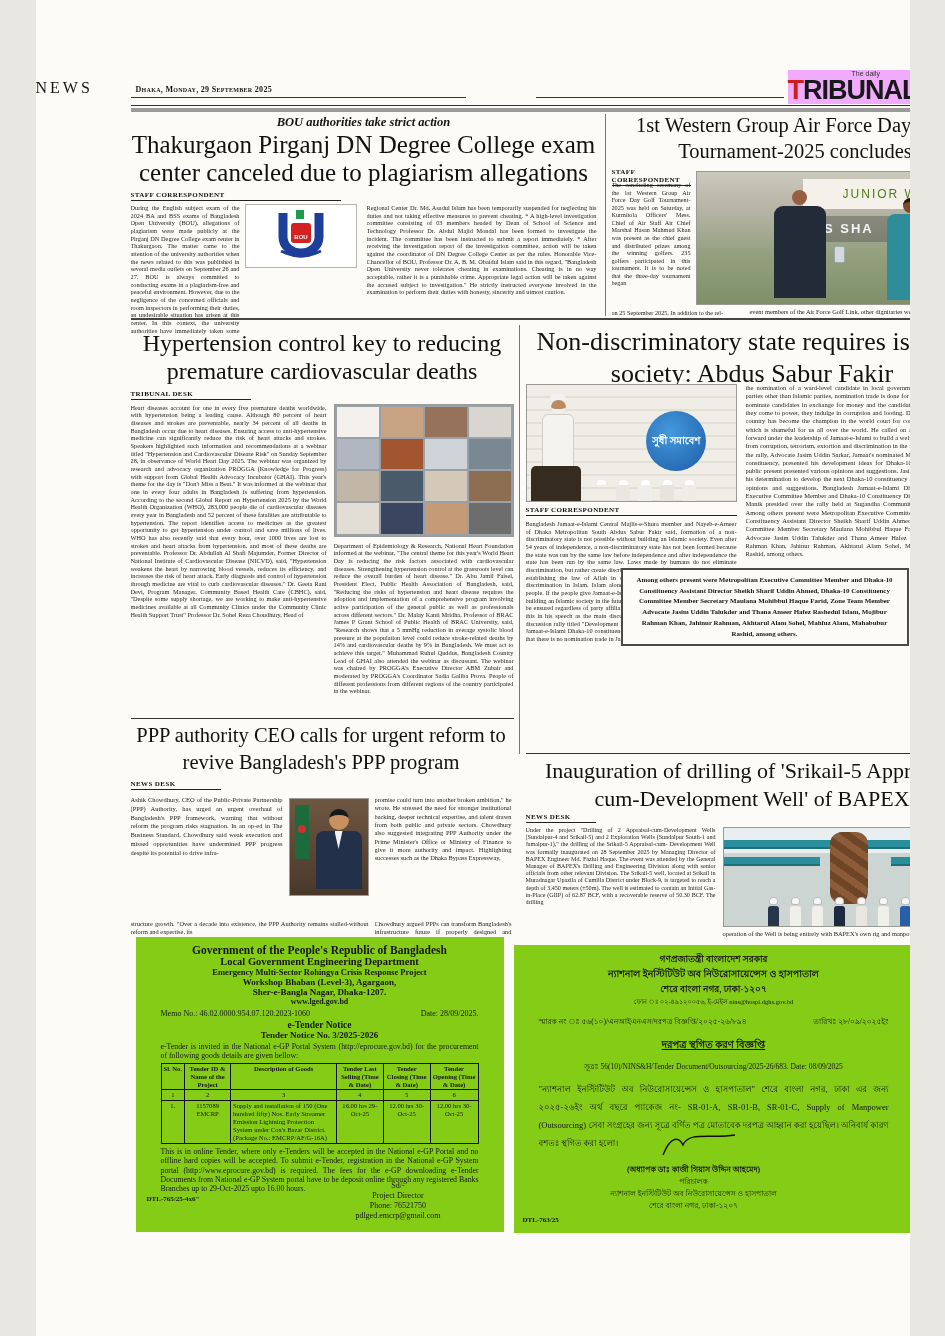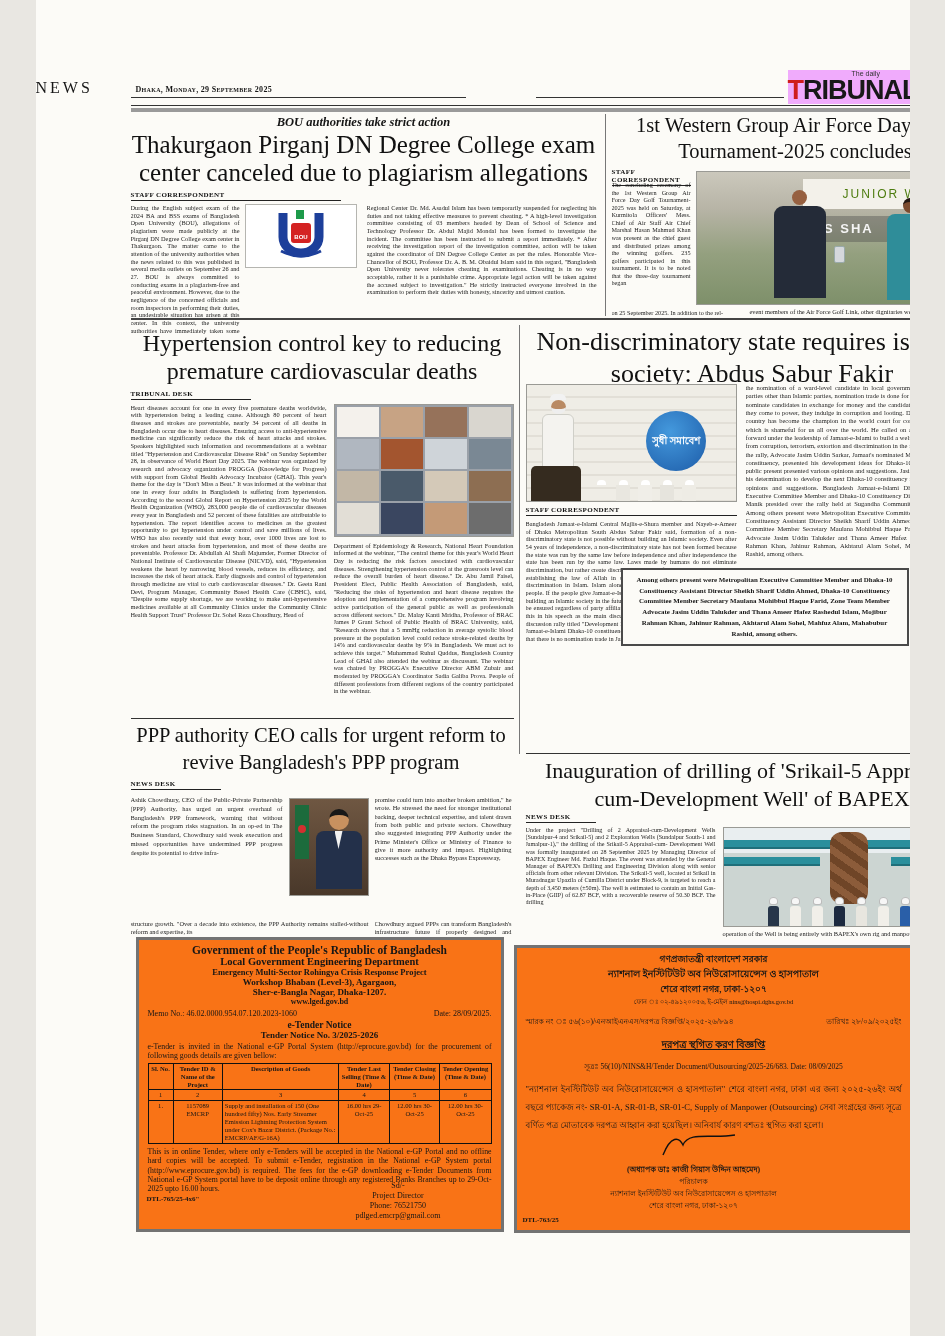--- a/index.html
+++ b/index.html
@@ -5,21 +5,21 @@
   html,body{margin:0;padding:0;background:#e9e7e2}
   #page{position:relative;width:874px;height:1336px;background:#fcfbf7;font-family:"Liberation Serif",serif;color:#161616;overflow:hidden;margin:0 auto}
   .abs{position:absolute}
   .hl{font-weight:400;text-align:center;color:#111}
   .byline{font-weight:bold;font-size:7px;letter-spacing:.4px;text-transform:uppercase;border-bottom:1px solid #222;padding-bottom:1px;color:#111}
   .bt{font-size:6.3px;line-height:1.22;text-align:justify;color:#1c1c1c;overflow:hidden}
   .cap{font-size:6.4px;line-height:1.25;text-align:justify;color:#222}
   .rule{background:#333}
   .vrule{background:#777;width:1px}
   .kickerbar{background:#6e6e6e;color:#fff;font-weight:bold;text-align:center}
-  .tbox{border:3px solid #737373;box-sizing:border-box;background:#f97316;padding:4px 9px;overflow:hidden}
+  .tbox{border:3px solid #84cc16;box-sizing:border-box;background:#84cc16;padding:4px 22px;overflow:hidden}
   .tc{text-align:center}
   table.tnd{border-collapse:collapse;width:100%;font-size:6.6px;line-height:1.2}
   table.tnd td{border:1px solid #111;padding:1px 2px;vertical-align:top}
   .u{text-decoration:underline}
   .photo{overflow:hidden;border:1px solid #9a9a95;box-sizing:border-box;position:absolute}
   
   .golf{background:linear-gradient(180deg,#cbc8bc 0%,#b7b4a6 28%,#94a07f 62%,#7e906a 100%)}
   .gb1{position:absolute;left:38%;top:5%;right:1.5%;height:23%;background:#f3f1ea;color:#4d7c0f;font-weight:normal;font-size:12px;letter-spacing:2px;display:flex;align-items:center;justify-content:center;font-family:"Liberation Sans",sans-serif}
   .gb2{position:absolute;left:38%;top:33%;right:1.5%;height:20%;background:rgba(70,70,70,.38);color:#f4f4f4;font-weight:bold;font-size:13px;letter-spacing:2px;display:flex;align-items:center;padding-left:10px;font-family:"Liberation Sans",sans-serif}
   .fig{position:absolute;display:flex;flex-direction:column;align-items:center}

